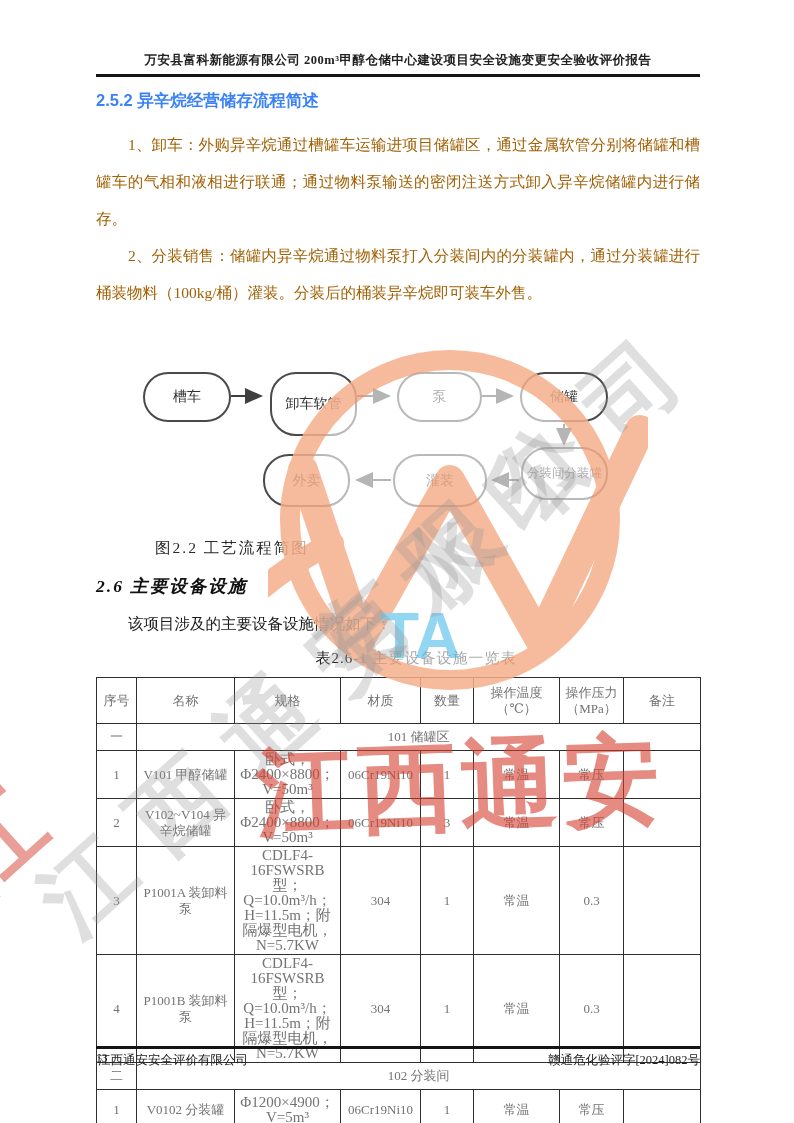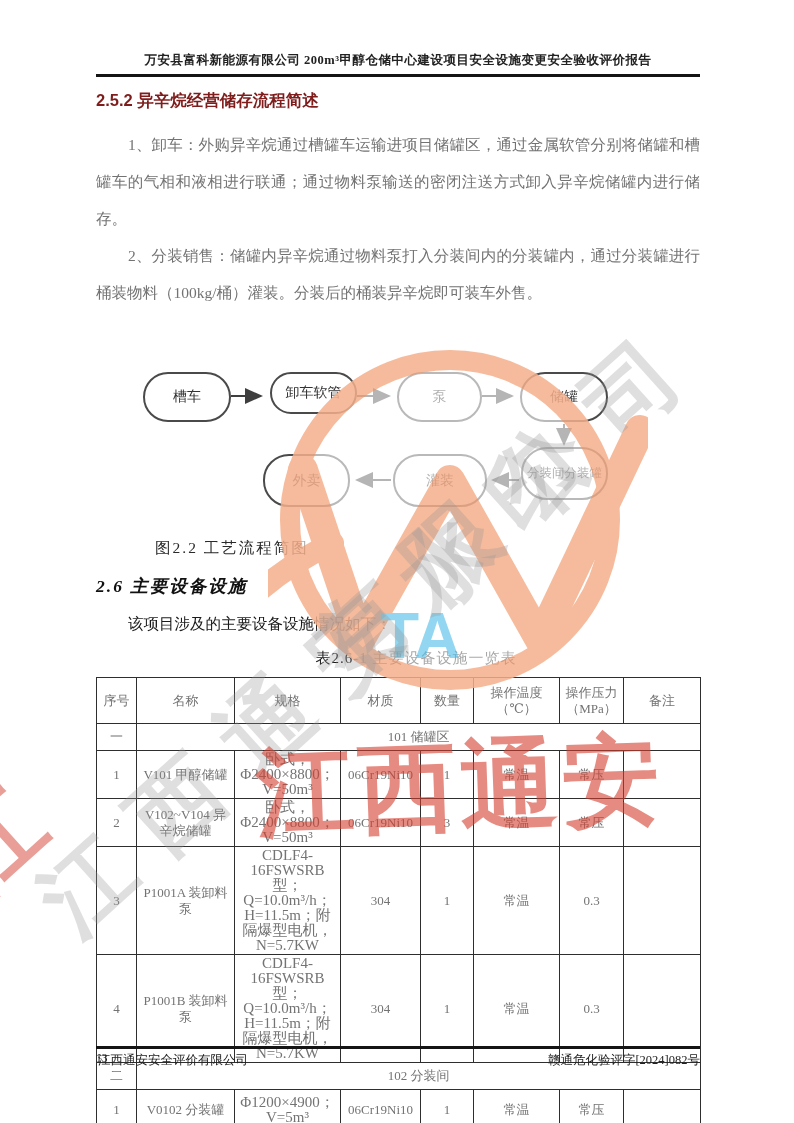--- a/index.html
+++ b/index.html
@@ -19,26 +19,26 @@
     font-weight:600;color:#222;
   }
   .header-rule{
     position:absolute;top:74px;left:96px;width:604px;height:3px;
     background:#141414;
   }
   
   .h252{
     position:absolute;top:90px;left:96px;width:604px;
     font-family:"Liberation Sans","DejaVu Sans",sans-serif;
-    font-size:16.5px;font-weight:bold;color:#7f1d1d;
+    font-size:16.5px;font-weight:bold;color:#3b82f6;
   }
   .body-para{
     position:absolute;left:96px;width:604px;
     font-size:15.5px;line-height:37px;text-align:justify;
-    text-indent:32px;color:#737373;
+    text-indent:32px;color:#a16207;
   }
   .p1{top:126px;}
   .p2{top:237px;}
   
   .flow{position:absolute;top:363px;left:0;width:794px;height:152px;padding-left:36px;}
   .flow-node{
     position:absolute;
     border:2px solid #4a4a4a;border-radius:26px;
     display:flex;align-items:center;justify-content:center;
     font-size:14px;color:#333;background:#fff;
@@ -140,21 +140,21 @@
       <line x1="231" y1="33" x2="261" y2="33" stroke="#3f3f3f" stroke-width="2" marker-end="url(#ah)"></line>
       <line x1="357" y1="33" x2="389" y2="33" stroke="#3f3f3f" stroke-width="2" marker-end="url(#ah)"></line>
       <line x1="482" y1="33" x2="512" y2="33" stroke="#3f3f3f" stroke-width="2" marker-end="url(#ah)"></line>
       <line x1="564" y1="61" x2="564" y2="81" stroke="#3f3f3f" stroke-width="2" marker-end="url(#ah)"></line>
       <line x1="519" y1="117" x2="493" y2="117" stroke="#3f3f3f" stroke-width="2" marker-end="url(#ah)"></line>
       <line x1="391" y1="117" x2="357" y2="117" stroke="#3f3f3f" stroke-width="2" marker-end="url(#ah)"></line>
     </svg>
     <div class="flow-node" style="left:143px;top:9px;width:88px;height:50px;">
         <span>槽车</span>
       </div>
-    <div class="flow-node" style="left:270px;top:9px;width:87px;height:42px;">
+    <div class="flow-node" style="left:270px;top:9px;width:87px;height:64px;">
         <span>卸车软管</span>
       </div>
     <div class="flow-node" style="left:397px;top:9px;width:85px;height:50px;">
         <span>泵</span>
       </div>
     <div class="flow-node" style="left:520px;top:9px;width:88px;height:50px;">
         <span>储罐</span>
       </div>
     <div class="flow-node" style="left:521px;top:84px;width:87px;height:53px;font-size:12.5px;">
         <span>分装间分装罐</span>

